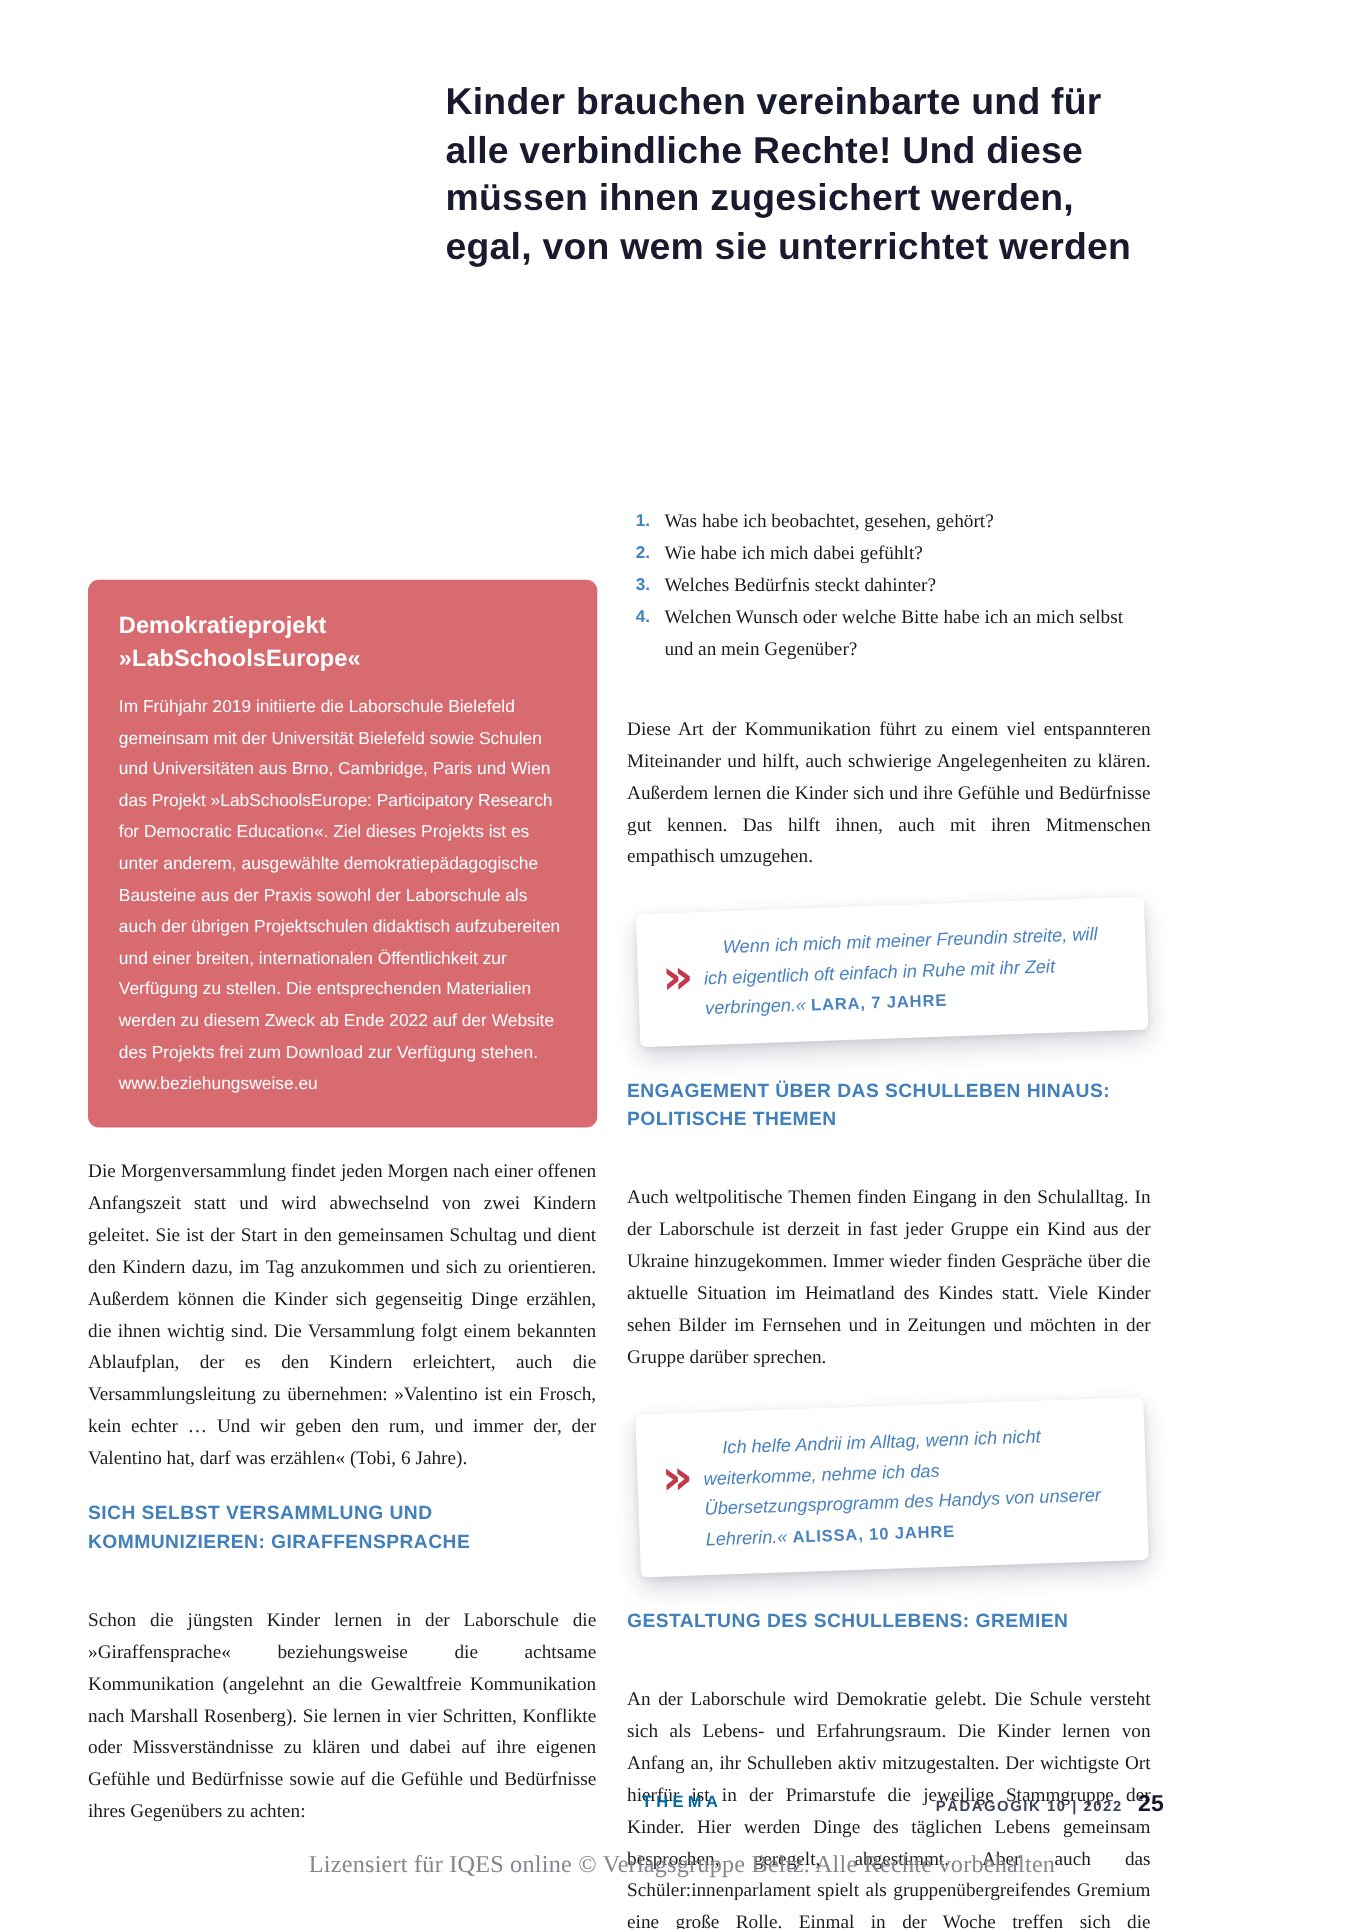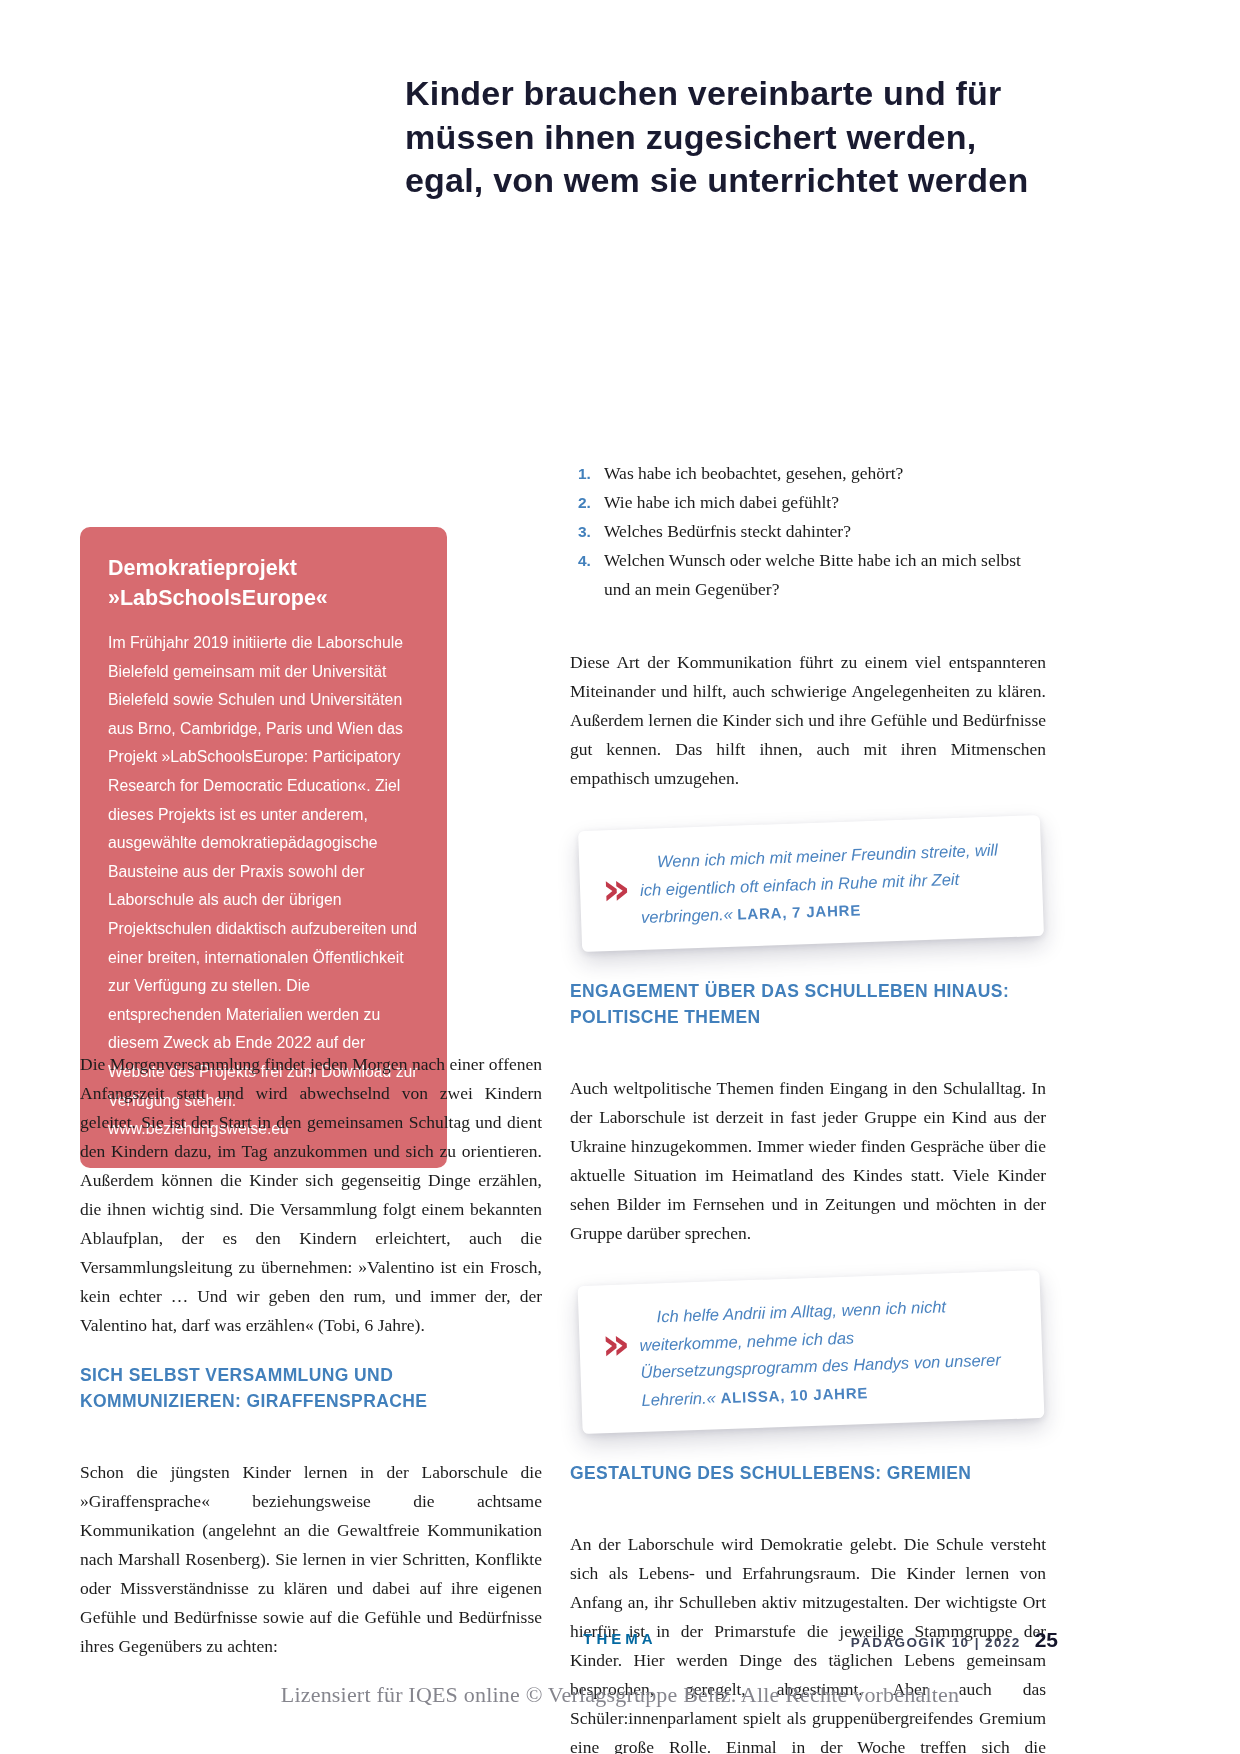--- a/index.html
+++ b/index.html
@@ -18,21 +18,21 @@
     left: 405px; top: 72px; width: 640px;
     color: #191a30;
     font-size: 34px;
     line-height: 43.5px;
     font-weight: 700;
     letter-spacing: 0.2px;
   }
   
   .infobox {
     position: absolute;
-    left: 80px; top: 527px; width: 367px;
+    left: 80px; top: 527px; width: 463px;
     background: #d76b70;
     border-radius: 10px;
     padding: 26px 28px 24px 28px;
     color: #ffffff;
   }
   .infobox-title {
     font-size: 21.5px;
     font-weight: 700;
     line-height: 30px;
     margin-bottom: 16px;
@@ -157,20 +157,21 @@
     letter-spacing: 0.2px;
   }
 </style>
 </head>
 <body>
 
 <div class="page">
 
   <div class="headline">
     <div>Kinder brauchen vereinbarte und für</div>
+    <div>alle verbindliche Rechte! Und diese</div>
     <div>müssen ihnen zugesichert werden,</div>
     <div>egal, von wem sie unterrichtet werden</div>
   </div>
 
   <div class="infobox">
     <div class="infobox-title">
       <div>Demokratieprojekt</div>
       <div>»LabSchoolsEurope«</div>
     </div>
     <div class="infobox-body">Im Frühjahr 2019 initiierte die Laborschule Bielefeld gemeinsam mit der Universität Bielefeld sowie Schulen und Universitäten aus Brno, Cambridge, Paris und Wien das Projekt »LabSchoolsEurope: Participatory Research for Democratic Education«. Ziel dieses Projekts ist es unter anderem, ausgewählte demokratiepädagogische Bausteine aus der Praxis sowohl der Laborschule als auch der übrigen Projektschulen didaktisch aufzubereiten und einer breiten, internationalen Öffentlichkeit zur Verfügung zu stellen. Die entsprechenden Materialien werden zu diesem Zweck ab Ende 2022 auf der Website des Projekts frei zum Download zur Verfügung stehen.</div>

